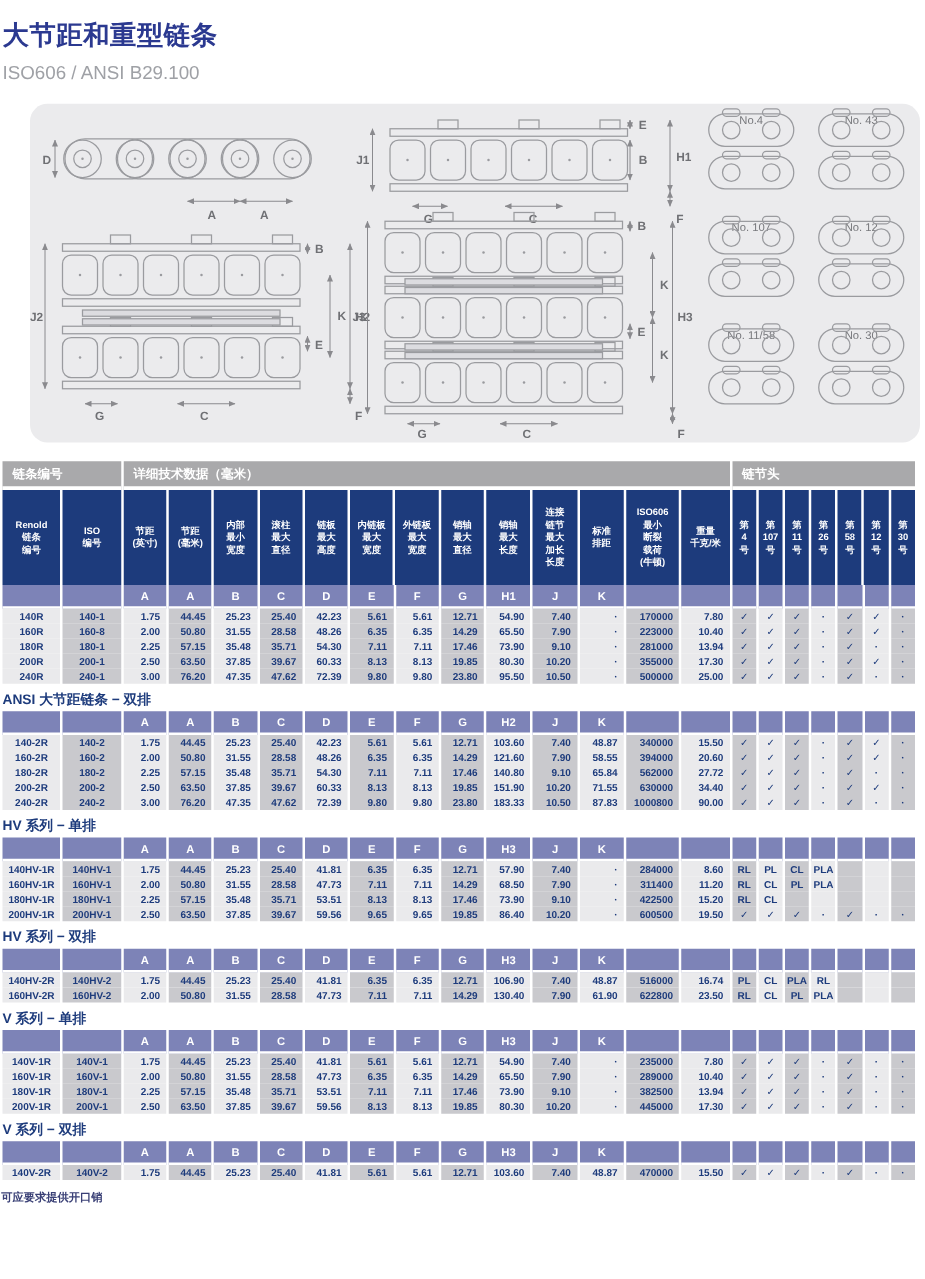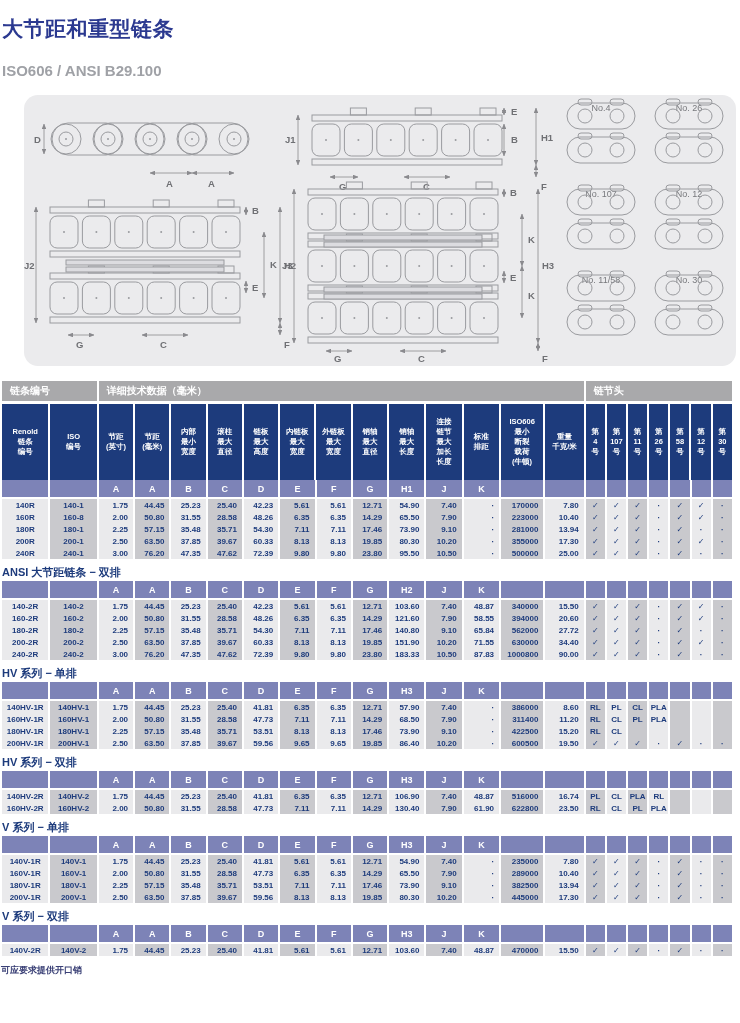--- a/index.html
+++ b/index.html
@@ -3,21 +3,21 @@
 <meta charset="utf-8">
 <style>
   html,body{margin:0;padding:0}
   body{
     width:740px;height:1023px;background:#ffffff;position:relative;overflow:hidden;
     font-family:"Liberation Sans","DejaVu Sans",sans-serif;
   }
   
   .hdr{padding:16px 0 0 2px}
   .title{font-size:21px;font-weight:bold;color:#2b3990;letter-spacing:.5px;line-height:26px}
-  .subtitle{font-size:15px;color:#9fa1a6;font-weight:bold;margin-top:19px;line-height:20px}
+  .subtitle{font-size:15px;color:#9fa1a6;font-weight:normal;margin-top:7px;line-height:20px}
   
   .panel{position:relative;margin:14px 0 0 24px;width:712px;height:271px;background:#ebebed;border-radius:14px}
   .panel svg{position:absolute;overflow:visible}
   .ln{fill:none;stroke:#9a9b9f;stroke-width:1}
   .lnf{fill:#dcdce0;stroke:#9a9b9f;stroke-width:1}
   .dln{stroke:#8a8a8e;stroke-width:.8}
   .dlb{fill:#6f7074;font-size:9.5px;font-weight:bold;font-family:"Liberation Sans","DejaVu Sans",sans-serif}
   #link-heads{position:absolute;left:533px;top:6px;width:176px;height:260px;
     display:grid;grid-template-columns:88px 88px;grid-auto-rows:86px;justify-items:center;align-items:start}
   .lh{display:flex;flex-direction:column;align-items:center}
@@ -261,21 +261,21 @@
           <circle cx="24" cy="15" r="7" class="ln"></circle>
           <circle cx="56" cy="15" r="7" class="ln"></circle>
           <rect x="17" y="-2" width="14" height="6" rx="3" class="ln"></rect>
           <rect x="49" y="-2" width="14" height="6" rx="3" class="ln"></rect>
           <rect x="6" y="36" width="68" height="26" rx="13" class="ln"></rect>
           <circle cx="24" cy="49" r="7" class="ln"></circle>
           <circle cx="56" cy="49" r="7" class="ln"></circle>
           <rect x="17" y="32" width="14" height="6" rx="3" class="ln"></rect>
           <rect x="49" y="32" width="14" height="6" rx="3" class="ln"></rect>
         </svg>
-        <div class="lh-label">No. 26</div>
+        <div class="lh-label">No. 43</div>
       </div>
       <div class="lh">
         <svg width="80" height="66">
           <rect x="6" y="2" width="68" height="26" rx="13" class="ln"></rect>
           <circle cx="24" cy="15" r="7" class="ln"></circle>
           <circle cx="56" cy="15" r="7" class="ln"></circle>
           <rect x="17" y="-2" width="14" height="6" rx="3" class="ln"></rect>
           <rect x="49" y="-2" width="14" height="6" rx="3" class="ln"></rect>
           <rect x="6" y="36" width="68" height="26" rx="13" class="ln"></rect>
           <circle cx="24" cy="49" r="7" class="ln"></circle>
@@ -837,21 +837,21 @@
           <td class="cell cdark num">44.45</td>
           <td class="cell clight num">25.23</td>
           <td class="cell cdark num">25.40</td>
           <td class="cell clight num">41.81</td>
           <td class="cell cdark num">6.35</td>
           <td class="cell clight num">6.35</td>
           <td class="cell cdark num">12.71</td>
           <td class="cell clight num">57.90</td>
           <td class="cell cdark num">7.40</td>
           <td class="cell clight num">·</td>
-          <td class="cell cdark num">386000</td>
+          <td class="cell cdark num">284000</td>
           <td class="cell clight num">8.60</td>
           <td class="cell cdark mark">RL</td>
           <td class="cell clight mark">PL</td>
           <td class="cell cdark mark">CL</td>
           <td class="cell clight mark">PLA</td>
           <td class="cell cdark mark"></td>
           <td class="cell clight mark"></td>
           <td class="cell cdark mark"></td>
         </tr>
         <tr>

